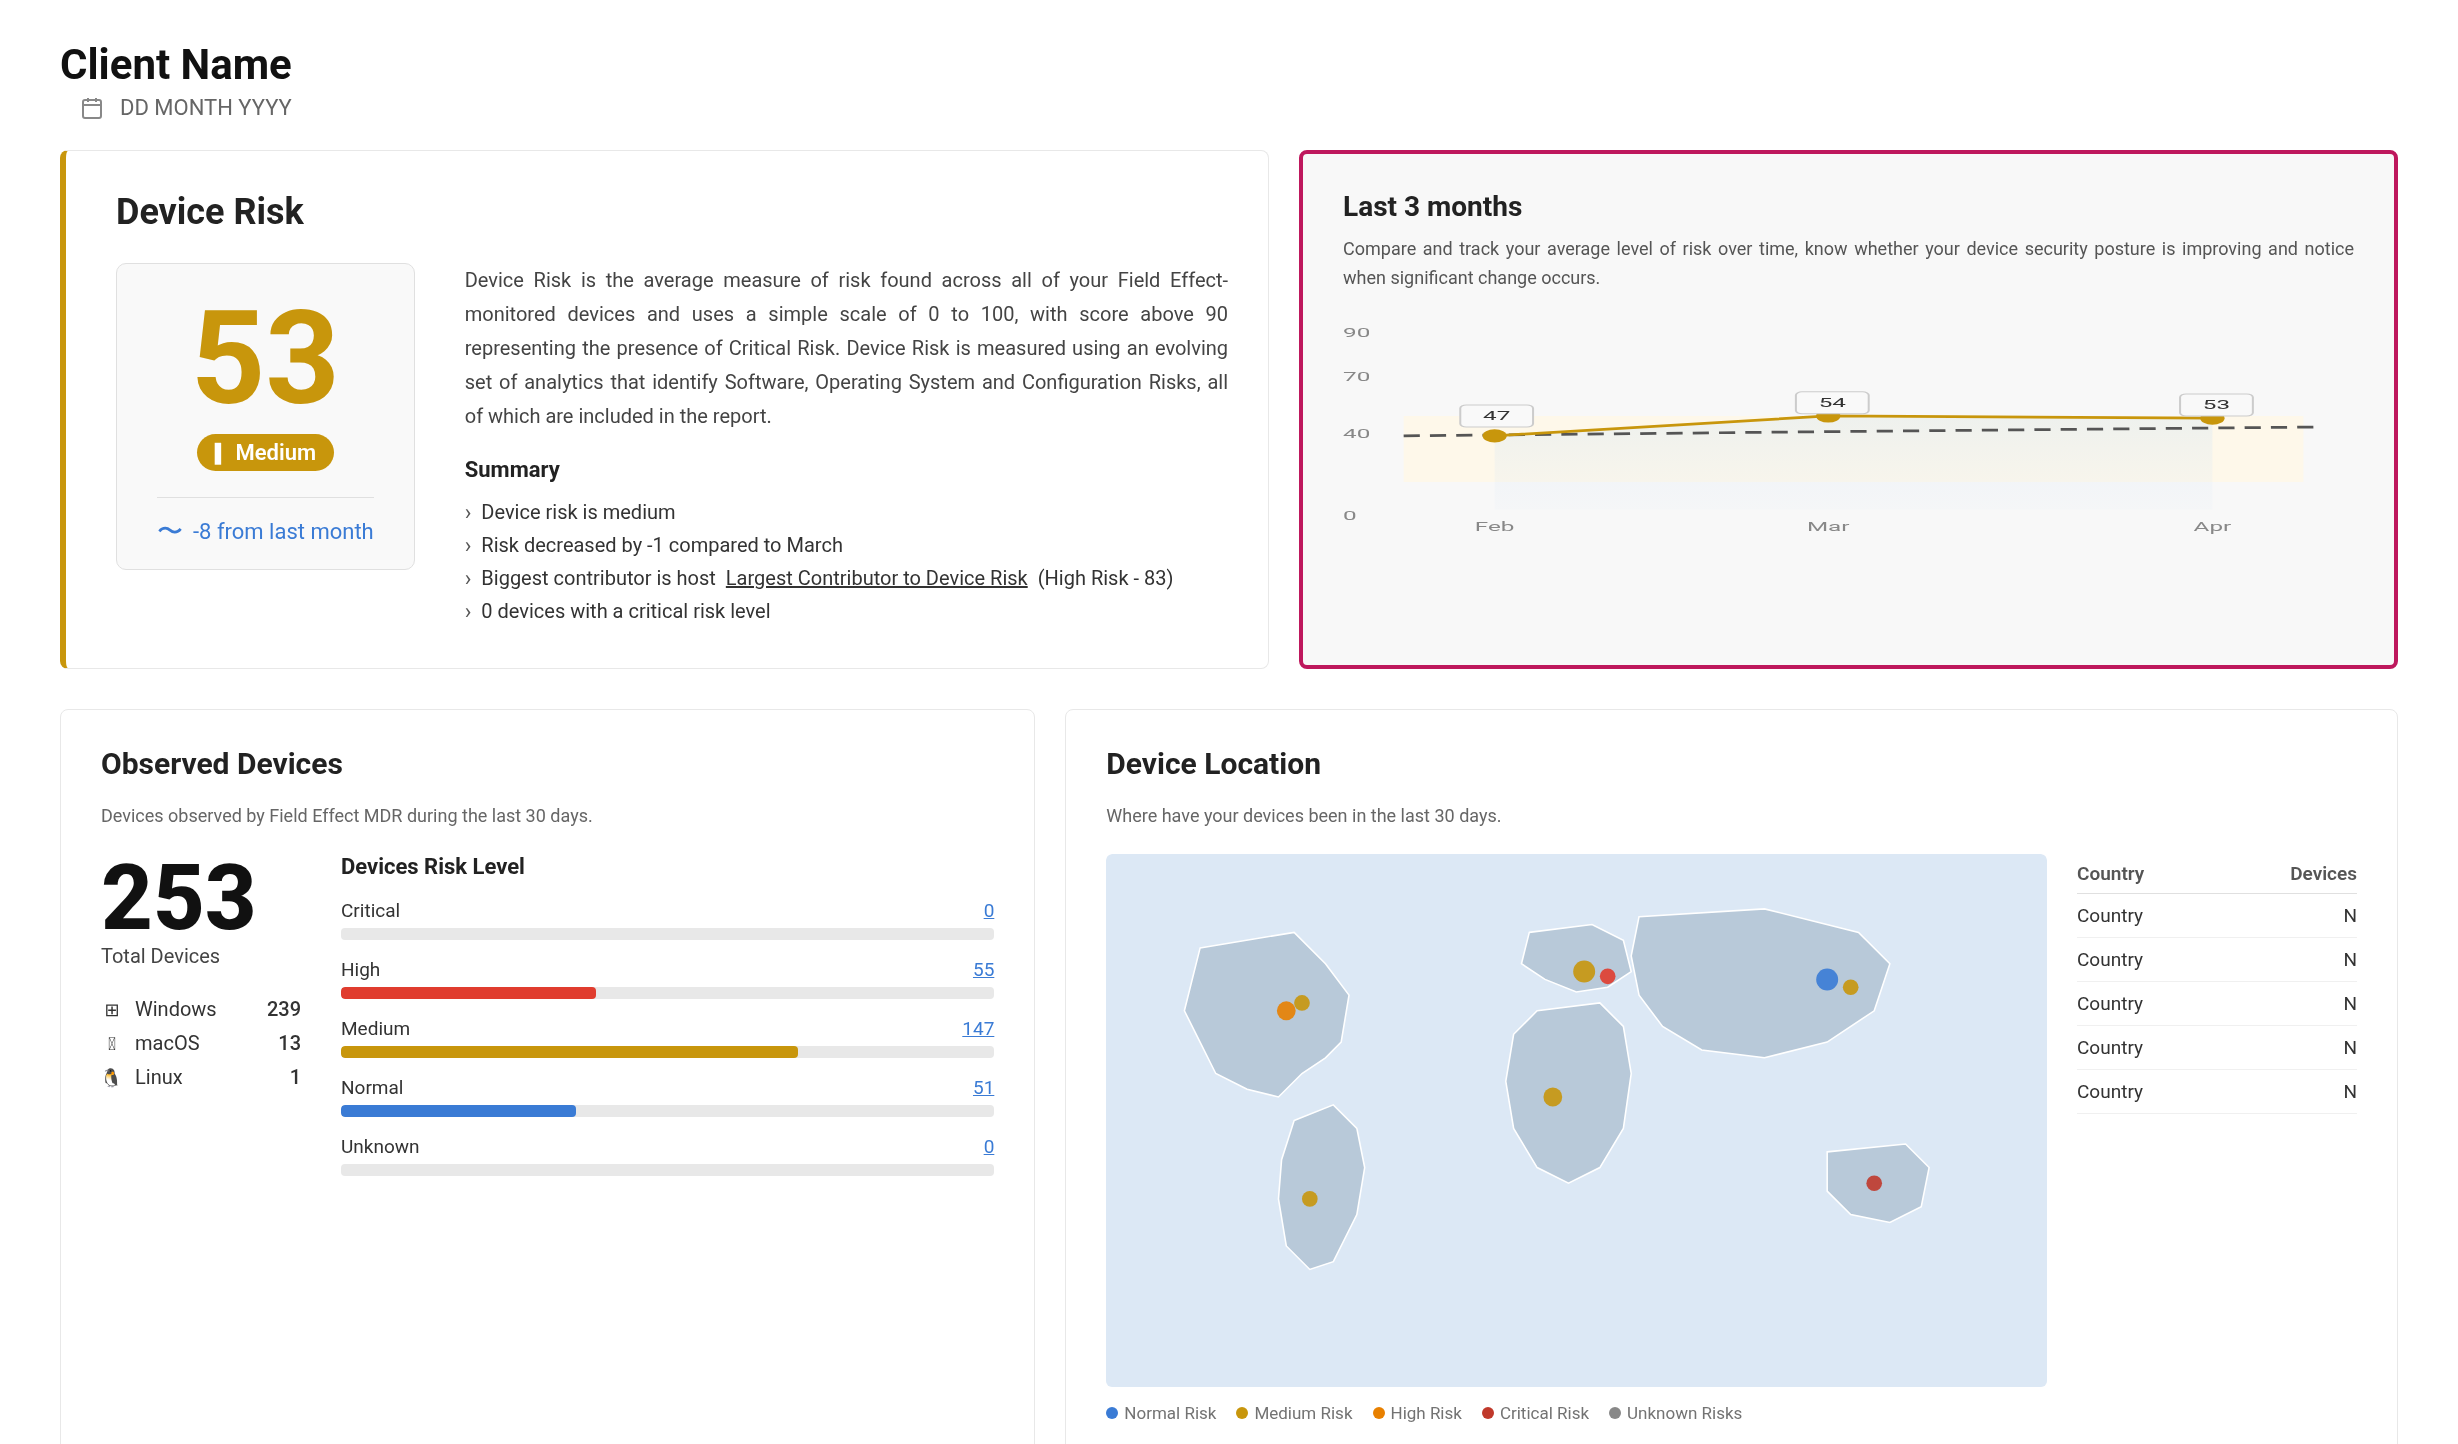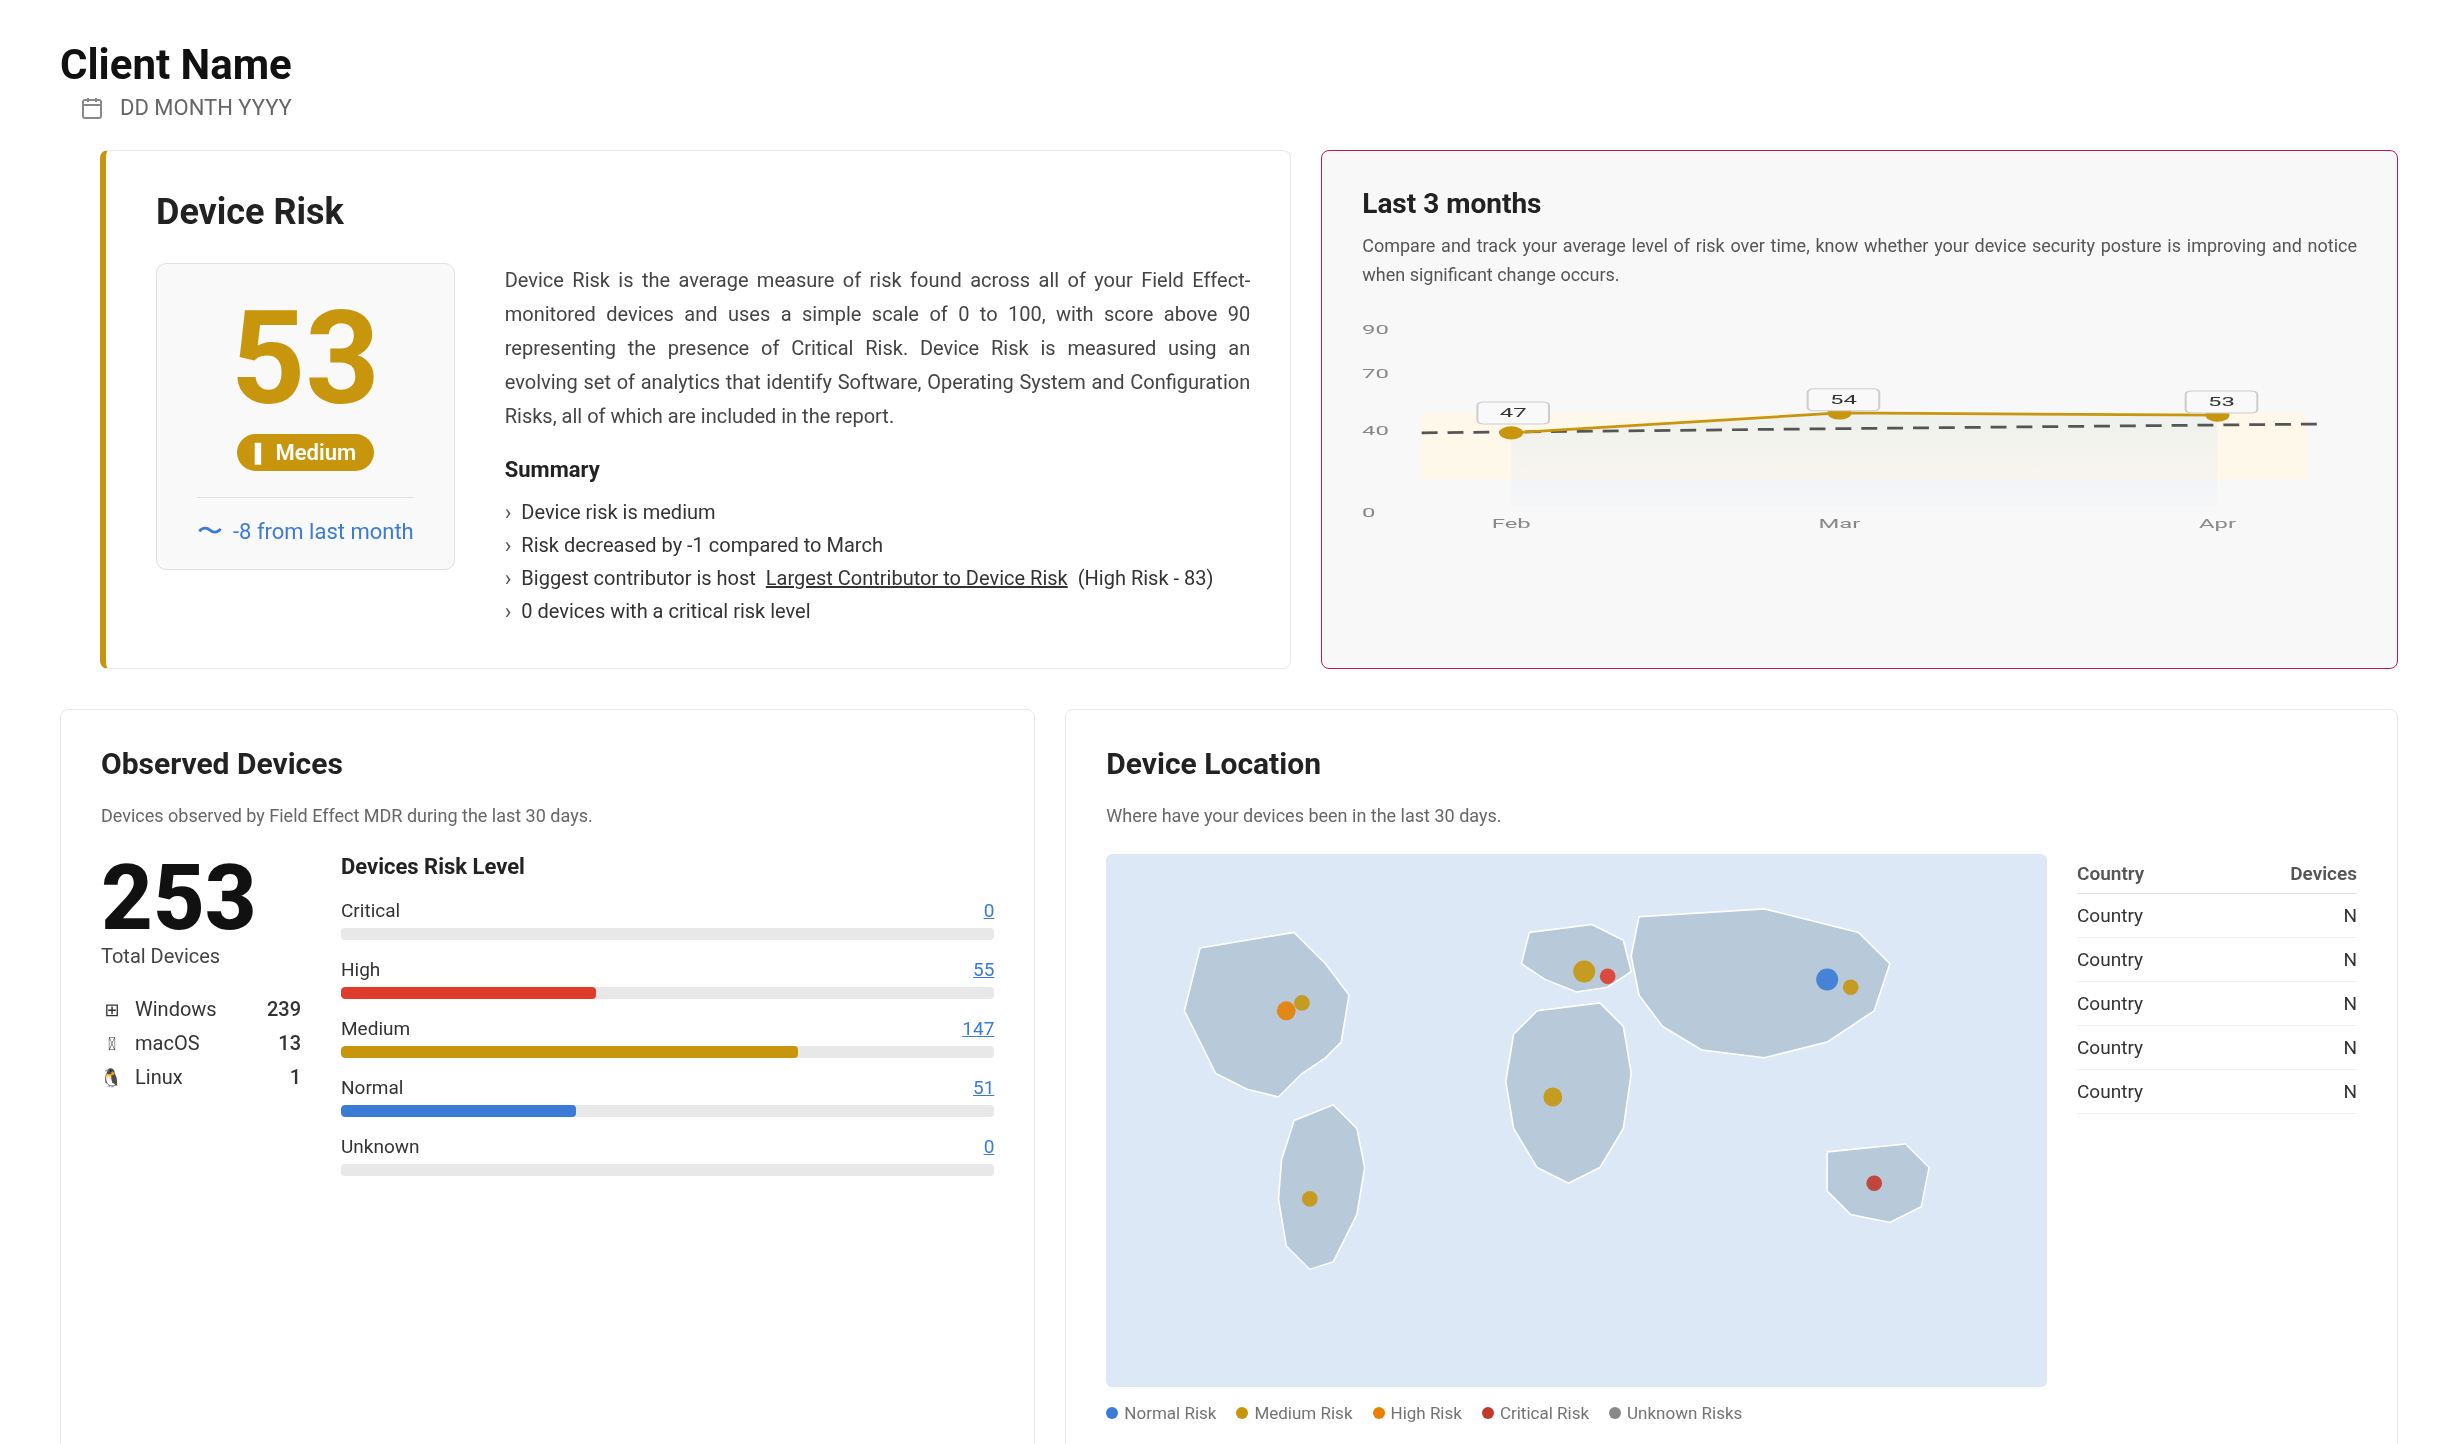--- a/index.html
+++ b/index.html
@@ -42,21 +42,20 @@
     .calendar-icon {
       width: 24px;
       height: 24px;
     }
 
     
     .top-section {
       display: flex;
       gap: 30px;
       margin-bottom: 40px;
-      margin-left: 40px;
     }
 
     
     .device-risk-card {
       background: #fff;
       border: 1px solid #e8e8e8;
       border-left: 6px solid #c8960c;
       border-radius: 8px;
       padding: 40px 40px 40px 50px;
       flex: 1.1;
@@ -150,21 +149,21 @@
       margin-top: 0px;
     }
     .link-text {
       text-decoration: underline;
       color: #333;
     }
 
     
     .chart-card {
       background: #f8f8f8;
-      border: 1px solid #be185d;
+      border: 4px solid #be185d;
       border-radius: 8px;
       padding: 36px 40px;
       flex: 1;
       min-width: 0;
     }
     .chart-title {
       font-size: 28px;
       font-weight: 700;
       margin-bottom: 12px;
     }

